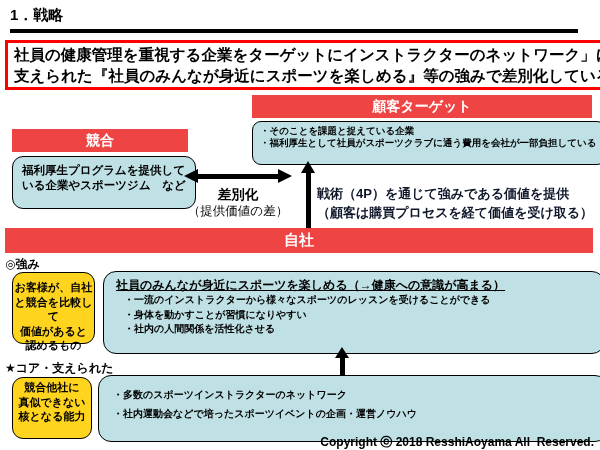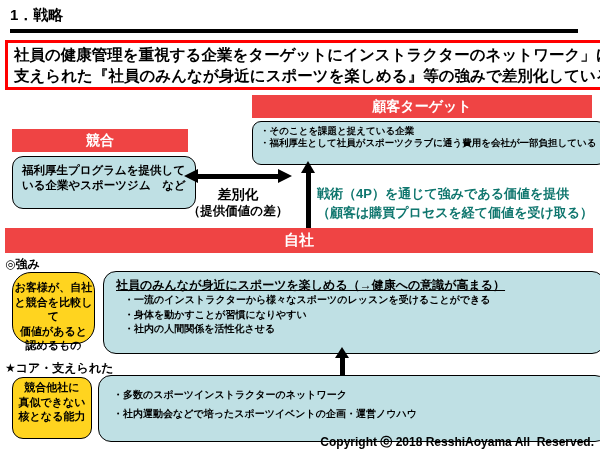--- a/index.html
+++ b/index.html
@@ -44,42 +44,42 @@
   .strengths-title{font-size:12px;font-weight:bold;text-decoration:underline;line-height:16px;white-space:nowrap;}
   .strengths-box .bullet{font-size:10px;font-weight:bold;line-height:14.5px;margin-left:8px;white-space:nowrap;}
   .core-box{left:98px;top:375px;width:494px;height:56px;border-radius:13px;padding:9px 0 0 14px;}
   .core-box .bullet{font-size:10px;font-weight:bold;line-height:19px;white-space:nowrap;}
 
   
   .yellowbox{
     background:#ffd41f;border:1.5px solid #000;border-radius:11px;color:#000;
     text-align:center;font-weight:bold;
   }
-  .strengths-def{left:12px;top:272px;width:83px;height:72px;padding-top:7px;font-size:11px;line-height:14.5px;box-sizing:border-box;border-radius:19px;}
+  .strengths-def{left:12px;top:272px;width:83px;height:72px;padding-top:7px;font-size:11px;line-height:14.5px;box-sizing:border-box;}
   .core-def{left:12px;top:377px;width:80px;height:62px;padding-top:2px;font-size:11px;line-height:14.5px;box-sizing:border-box;}
 
   
   .sec-label{font-size:12px;font-weight:bold;color:#000;}
   .strengths-label{left:5px;top:256px;}
   .core-label{left:5px;top:360px;}
 
   
   .shaft-h{left:197px;top:174px;width:82px;height:5px;background:#000;}
   .head-left{left:184px;top:169px;width:0;height:0;border-top:7px solid transparent;border-bottom:7px solid transparent;border-right:14px solid #000;}
   .head-right{left:278px;top:169px;width:0;height:0;border-top:7px solid transparent;border-bottom:7px solid transparent;border-left:14px solid #000;}
   .shaft-v1{left:306px;top:172px;width:5px;height:56px;background:#000;}
   .head-up1{left:301px;top:161px;width:0;height:0;border-left:7px solid transparent;border-right:7px solid transparent;border-bottom:12px solid #000;}
   .shaft-v2{left:340px;top:357px;width:5px;height:20px;background:#000;}
   .head-up2{left:335px;top:347px;width:0;height:0;border-left:7px solid transparent;border-right:7px solid transparent;border-bottom:11px solid #000;}
 
   
   .diff-label{left:178px;top:186px;width:120px;text-align:center;color:#000;}
   .diff-label .l1{font-size:13.5px;font-weight:bold;line-height:17px;}
-  .diff-label .l2{font-size:12.5px;font-weight:bold;line-height:17px;white-space:nowrap;}
-  .tactics-label{left:317px;top:184px;color:#0f766e;}
+  .diff-label .l2{font-size:12.5px;font-weight:normal;line-height:17px;white-space:nowrap;}
+  .tactics-label{left:317px;top:184px;color:#0f172a;}
   .tactics-label div{font-size:13px;font-weight:bold;line-height:19px;white-space:nowrap;}
 
   
   .copyright{right:6px;top:434px;font-size:12px;font-weight:bold;color:#000;white-space:pre;}
 </style>
 </head>
 <body>
 
 <div class="stage">
 

